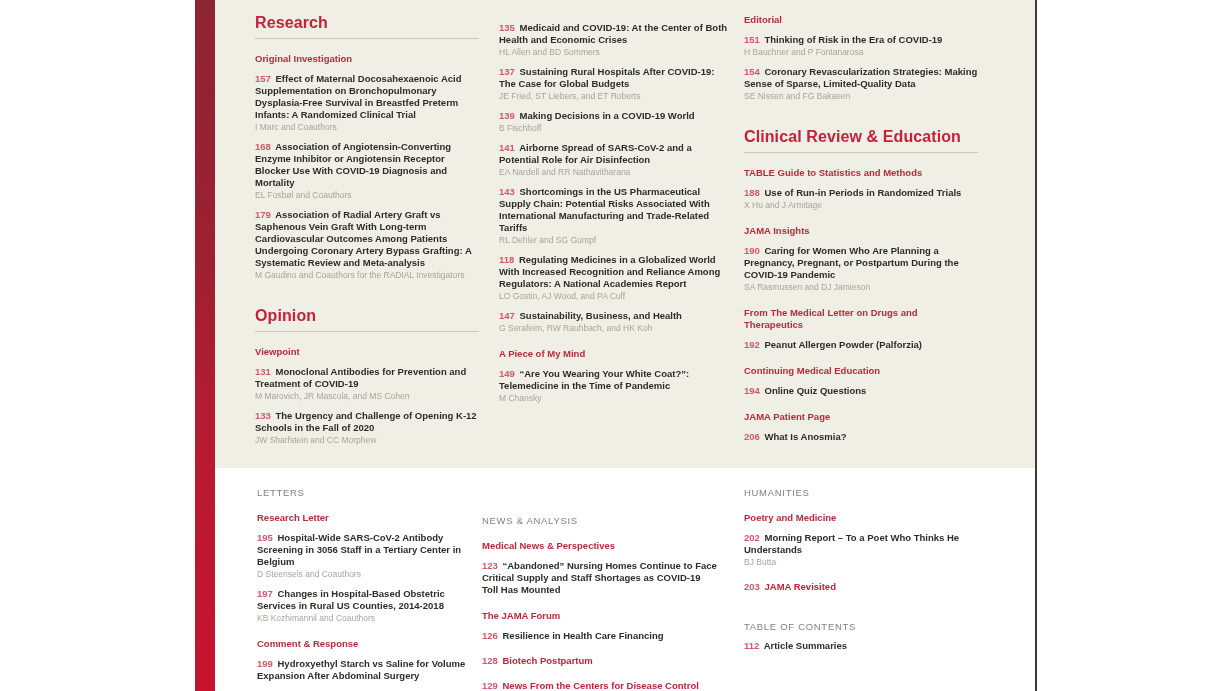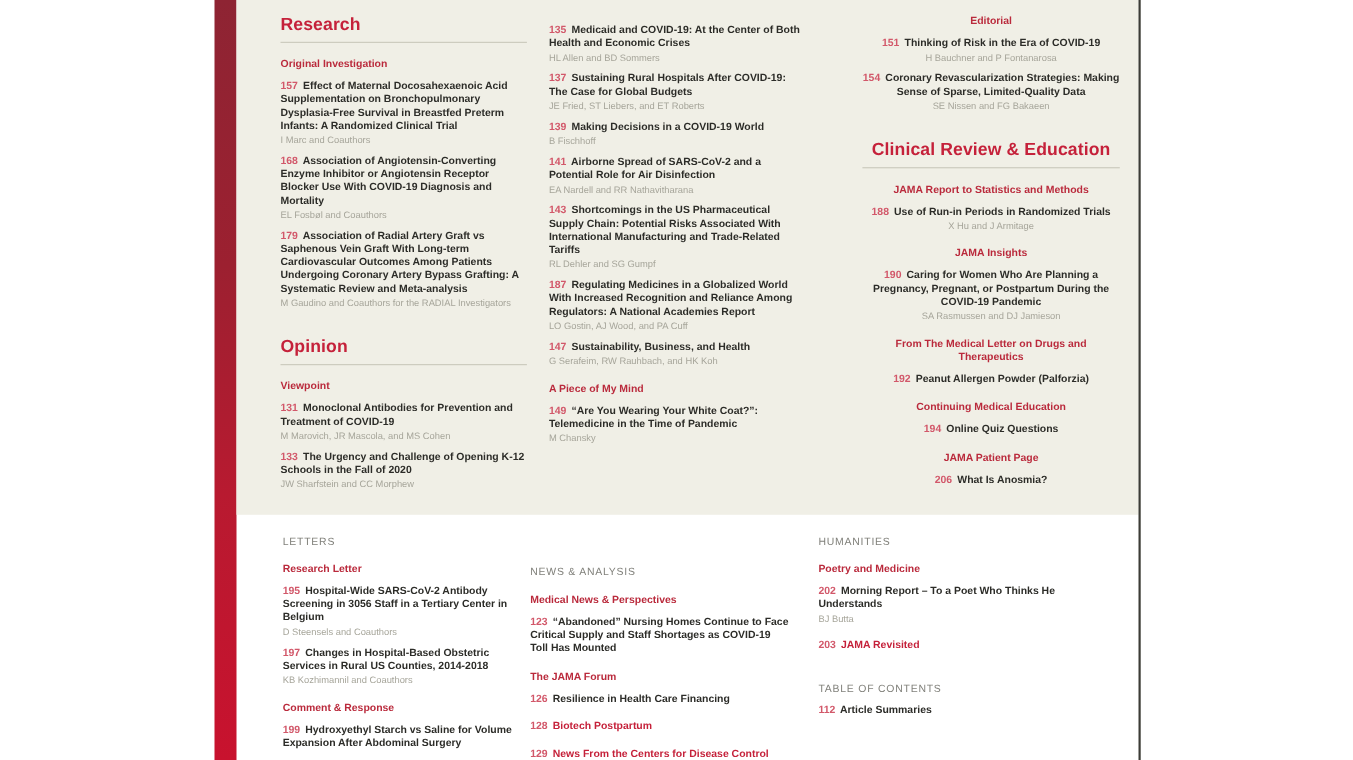--- a/index.html
+++ b/index.html
@@ -17,21 +17,21 @@
     position:absolute;left:215px;top:0;width:820px;height:468px;
     background:#f0efe6;
   }
   #edge-line{
     position:absolute;left:1035px;top:0;width:2px;height:691px;
     background:#3c3c36;
   }
   .col{position:absolute;top:14px;}
   #col-1{left:255px;width:224px;}
   #col-2{left:499px;width:230px;}
-  #col-3{left:784px;width:234px;text-align:center;}
+  #col-3{left:744px;width:234px;}
   .bcol{position:absolute;top:487px;}
   #bcol-1{left:257px;width:226px;}
   #bcol-2{left:482px;width:236px;margin-top:28px;}
   #bcol-3{left:744px;width:234px;}
 
   .section-heading{
     font-size:16px;font-weight:700;color:#c5213a;
     padding-bottom:6px;border-bottom:1px solid #c9c8bb;
     margin:26px 0 9px 0;letter-spacing:.1px;
   }
@@ -76,31 +76,31 @@
     <div class="subheading">Viewpoint</div>
     <div class="article"><span class="num">131</span> <span class="title">Monoclonal Antibodies for Prevention and Treatment of COVID-19</span><div class="authors">M Marovich, JR Mascola, and MS Cohen</div></div>
     <div class="article"><span class="num">133</span> <span class="title">The Urgency and Challenge of Opening K-12 Schools in the Fall of 2020</span><div class="authors">JW Sharfstein and CC Morphew</div></div>
   </div>
 <div id="col-2" class="col">
     <div class="article"><span class="num">135</span> <span class="title">Medicaid and COVID-19: At the Center of Both Health and Economic Crises</span><div class="authors">HL Allen and BD Sommers</div></div>
     <div class="article"><span class="num">137</span> <span class="title">Sustaining Rural Hospitals After COVID-19: The Case for Global Budgets</span><div class="authors">JE Fried, ST Liebers, and ET Roberts</div></div>
     <div class="article"><span class="num">139</span> <span class="title">Making Decisions in a COVID-19 World</span><div class="authors">B Fischhoff</div></div>
     <div class="article"><span class="num">141</span> <span class="title">Airborne Spread of SARS-CoV-2 and a Potential Role for Air Disinfection</span><div class="authors">EA Nardell and RR Nathavitharana</div></div>
     <div class="article"><span class="num">143</span> <span class="title">Shortcomings in the US Pharmaceutical Supply Chain: Potential Risks Associated With International Manufacturing and Trade-Related Tariffs</span><div class="authors">RL Dehler and SG Gumpf</div></div>
-    <div class="article"><span class="num">187</span> <span class="title">Regulating Medicines in a Globalized World With Increased Recognition and Reliance Among Regulators: A National Academies Report</span><div class="authors">LO Gostin, AJ Wood, and PA Cuff</div></div>
+    <div class="article"><span class="num">118</span> <span class="title">Regulating Medicines in a Globalized World With Increased Recognition and Reliance Among Regulators: A National Academies Report</span><div class="authors">LO Gostin, AJ Wood, and PA Cuff</div></div>
     <div class="article"><span class="num">147</span> <span class="title">Sustainability, Business, and Health</span><div class="authors">G Serafeim, RW Rauhbach, and HK Koh</div></div>
     <div class="subheading">A Piece of My Mind</div>
     <div class="article"><span class="num">149</span> <span class="title">“Are You Wearing Your White Coat?”: Telemedicine in the Time of Pandemic</span><div class="authors">M Chansky</div></div>
   </div>
 <div id="col-3" class="col">
     <div class="subheading">Editorial</div>
     <div class="article"><span class="num">151</span> <span class="title">Thinking of Risk in the Era of COVID-19</span><div class="authors">H Bauchner and P Fontanarosa</div></div>
     <div class="article"><span class="num">154</span> <span class="title">Coronary Revascularization Strategies: Making Sense of Sparse, Limited-Quality Data</span><div class="authors">SE Nissen and FG Bakaeen</div></div>
     <div class="section-heading">Clinical Review &amp; Education</div>
-    <div class="subheading">JAMA Report to Statistics and Methods</div>
+    <div class="subheading">TABLE Guide to Statistics and Methods</div>
     <div class="article"><span class="num">188</span> <span class="title">Use of Run-in Periods in Randomized Trials</span><div class="authors">X Hu and J Armitage</div></div>
     <div class="subheading">JAMA Insights</div>
     <div class="article"><span class="num">190</span> <span class="title">Caring for Women Who Are Planning a Pregnancy, Pregnant, or Postpartum During the COVID-19 Pandemic</span><div class="authors">SA Rasmussen and DJ Jamieson</div></div>
     <div class="subheading">From The Medical Letter on Drugs and Therapeutics</div>
     <div class="article"><span class="num">192</span> <span class="title">Peanut Allergen Powder (Palforzia)</span></div>
     <div class="subheading">Continuing Medical Education</div>
     <div class="article"><span class="num">194</span> <span class="title">Online Quiz Questions</span></div>
     <div class="subheading">JAMA Patient Page</div>
     <div class="article"><span class="num">206</span> <span class="title">What Is Anosmia?</span></div>
   </div>

